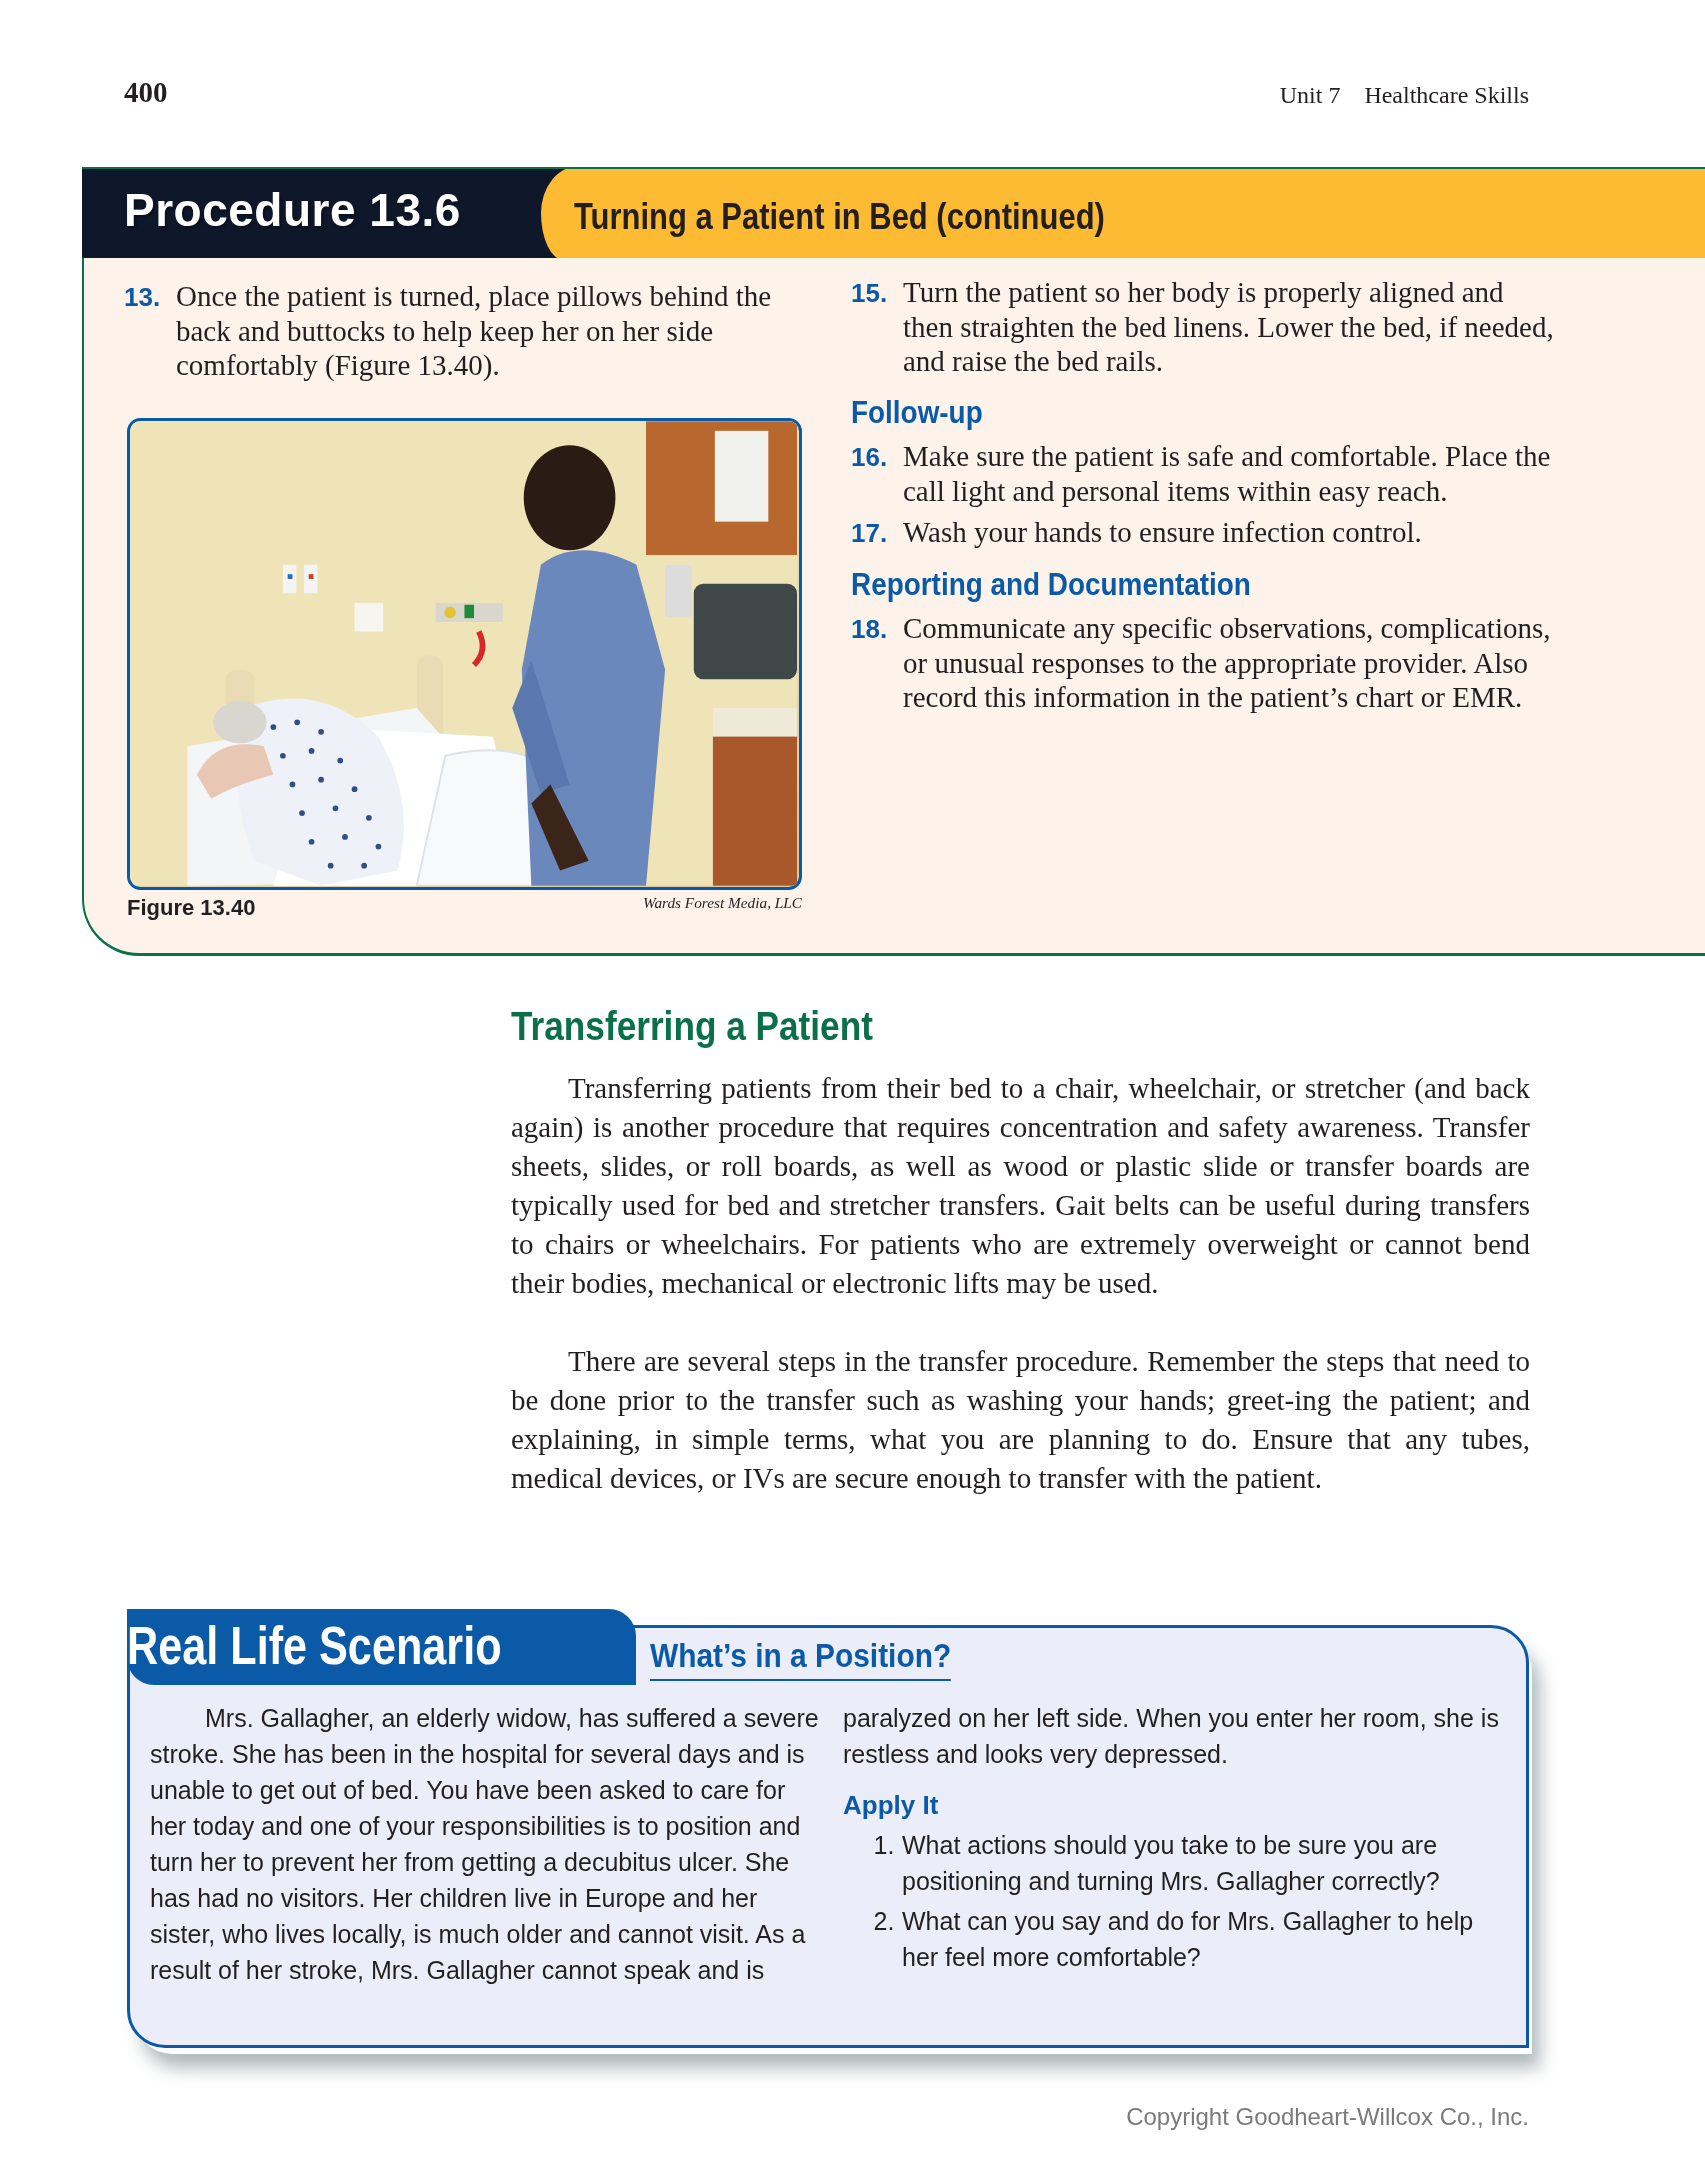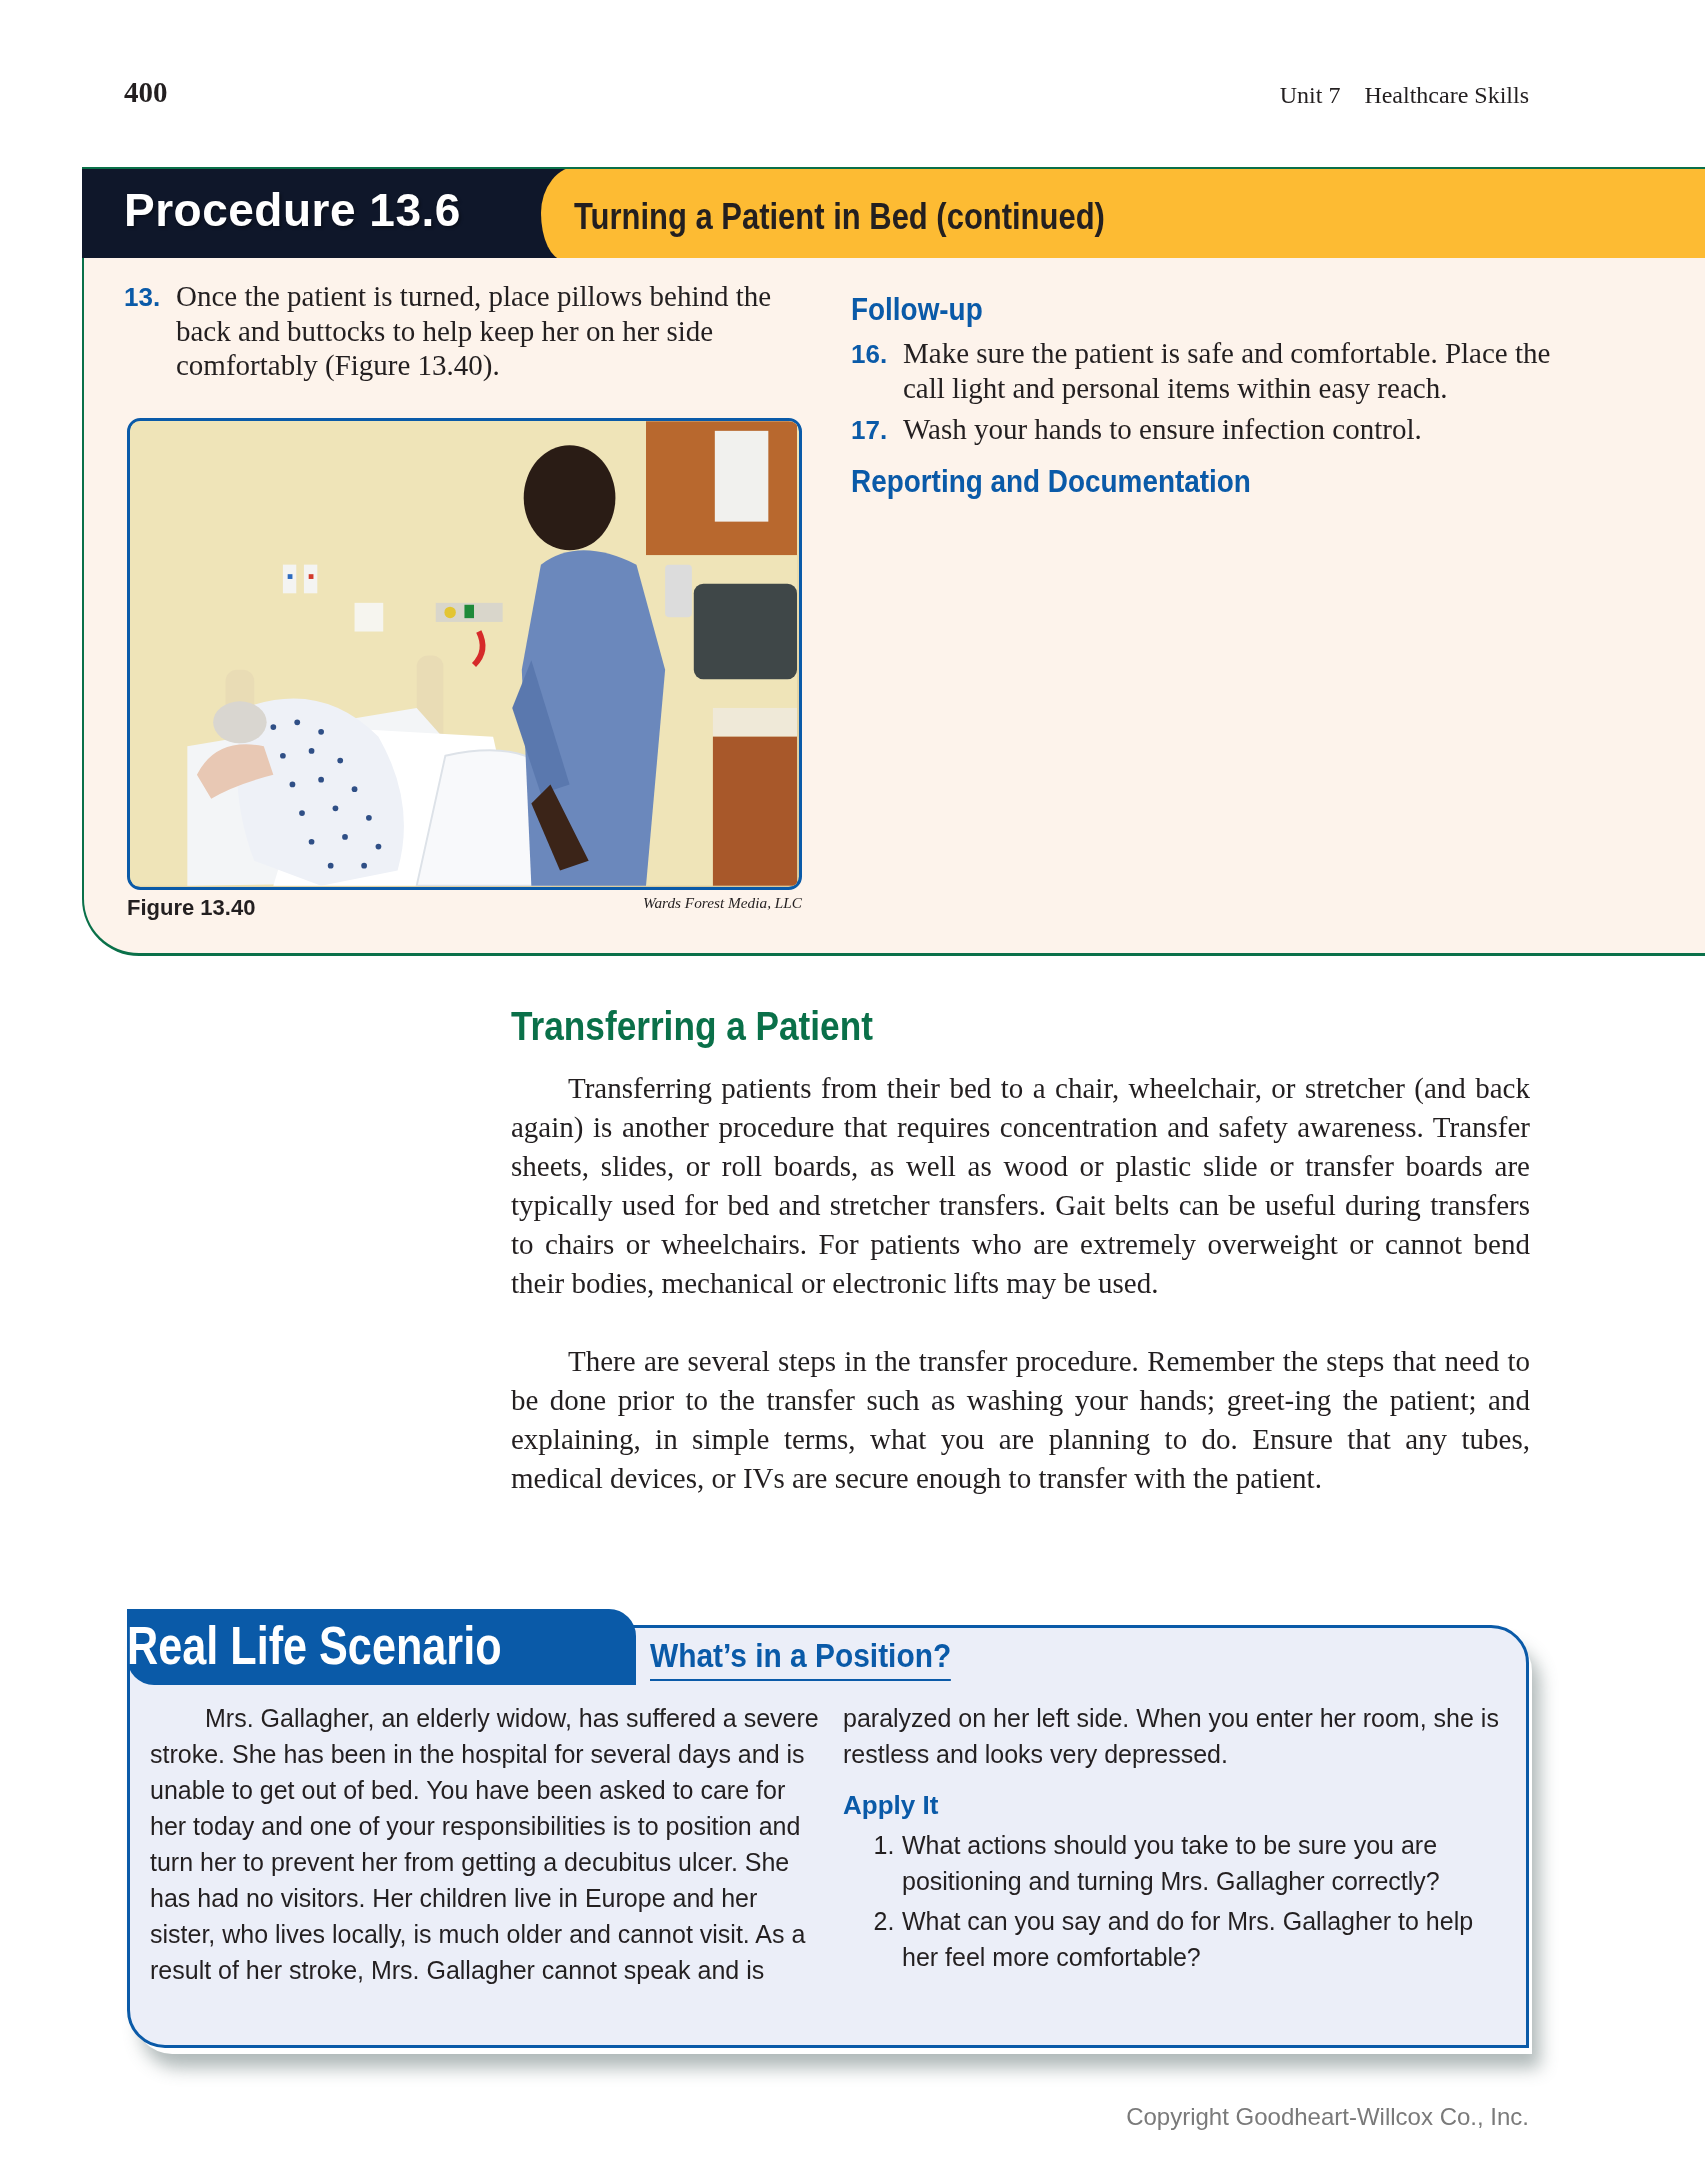--- a/index.html
+++ b/index.html
@@ -307,30 +307,36 @@
     <ellipse cx="460" cy="80" rx="48" ry="55" fill="#2a1c15"></ellipse>
     <path d="M430 150 Q470 120 530 150 L560 260 L540 486 L420 486 L410 260 Z" fill="#6b88bc"></path>
     <path d="M420 250 L460 380 L430 390 L400 300 Z" fill="#5a78ae"></path>
     <path d="M440 380 L480 460 L450 470 L420 400 Z" fill="#3b2418"></path>
   </svg>
 </div>
 <div class="abs figure-caption">Figure 13.40</div>
 <div class="abs figure-credit">Wards Forest Media, LLC</div>
 
 <div class="abs col-right">
+  <div class="step">
+    <span class="step-num">15.</span><span>Turn the patient so her body is properly aligned and then straighten the bed linens. Lower the bed, if needed, and raise the bed rails.</span>
+  </div>
 
   <div class="subhead">Follow-up</div>
   <div class="step">
     <span class="step-num">16.</span><span>Make sure the patient is safe and comfortable. Place the call light and personal items within easy reach.</span>
   </div>
   <div class="step">
     <span class="step-num">17.</span><span>Wash your hands to ensure infection control.</span>
   </div>
 
   <div class="subhead">Reporting and Documentation</div>
+  <div class="step">
+    <span class="step-num">18.</span><span>Communicate any specific observations, complications, or unusual responses to the appropriate provider. Also record this information in the patient’s chart or EMR.</span>
+  </div>
 </div>
 
 <div class="abs section-title">Transferring a Patient</div>
 <p class="abs body-text" style="top:1069px;">Transferring patients from their bed to a chair, wheelchair, or stretcher (and back again) is another procedure that requires concentration and safety awareness. Transfer sheets, slides, or roll boards, as well as wood or plastic slide or transfer boards are typically used for bed and stretcher transfers. Gait belts can be useful during transfers to chairs or wheelchairs. For patients who are extremely overweight or cannot bend their bodies, mechanical or electronic lifts may be used.</p>
 <p class="abs body-text" style="top:1342px;">There are several steps in the transfer procedure. Remember the steps that need to be done prior to the transfer such as washing your hands; greet-ing the patient; and explaining, in simple terms, what you are planning to do. Ensure that any tubes, medical devices, or IVs are secure enough to transfer with the patient.</p>
 
 <div class="abs rls-shadow"></div>
 <div class="abs rls-box"></div>
 <div class="abs rls-tab"></div>
 <div class="abs rls-tab-label">Real Life Scenario</div>

